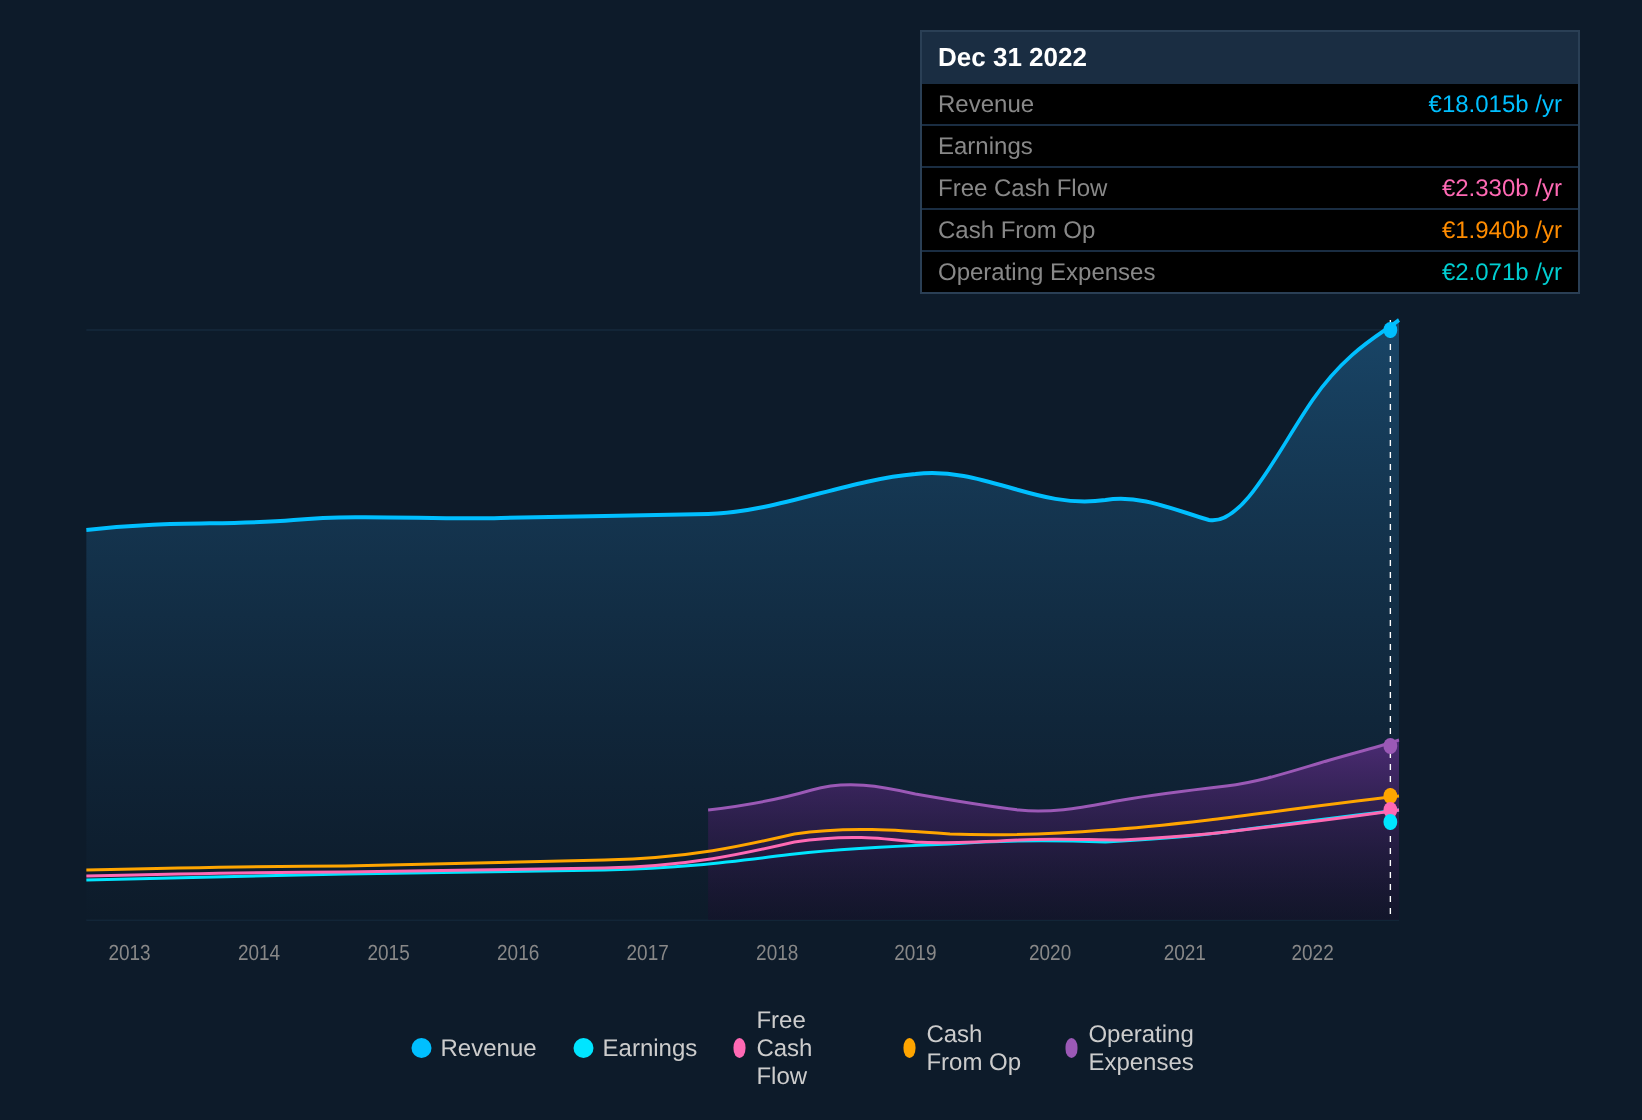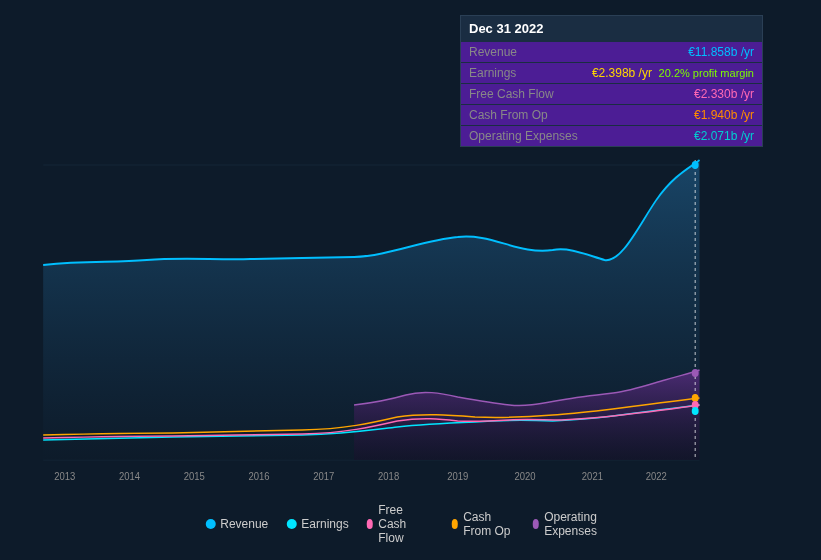--- a/index.html
+++ b/index.html
@@ -10,22 +10,22 @@
       font-family: Arial, sans-serif;
       overflow: hidden;
       position: relative;
     }
 
     
     #tooltip-box {
       position: absolute;
       top: 15px;
       left: 460px;
-      width: 303px;
-      background: #4c1d95;
+      width: 330px;
+      background: #000000;
       border: 1px solid #2a3f55;
       color: #ccc;
       font-size: 12px;
       z-index: 10;
     }
     .tooltip-header {
       background: #1a2d42;
       color: #ffffff;
       padding: 5px 8px;
       font-weight: bold;
@@ -93,28 +93,24 @@
       height: 100%;
     }
   </style>
 </head>
 <body>
 
 <div id="tooltip-box">
   <div class="tooltip-header">Dec 31 2022</div>
   <div class="tooltip-row">
     <span class="tooltip-label">Revenue</span>
-    <span class="tooltip-value cyan">€11.858b /yr</span>
+    <span class="tooltip-value cyan">€18.015b /yr</span>
   </div>
   <div class="tooltip-row">
     <span class="tooltip-label">Earnings</span>
-    <span class="tooltip-value">
-      <span style="color:#ffd700">€2.398b /yr</span>
-      &nbsp;<span class="profit-margin">20.2% profit margin</span>
-    </span>
   </div>
   <div class="tooltip-row">
     <span class="tooltip-label">Free Cash Flow</span>
     <span class="tooltip-value pink">€2.330b /yr</span>
   </div>
   <div class="tooltip-row">
     <span class="tooltip-label">Cash From Op</span>
     <span class="tooltip-value orange">€1.940b /yr</span>
   </div>
   <div class="tooltip-row">

